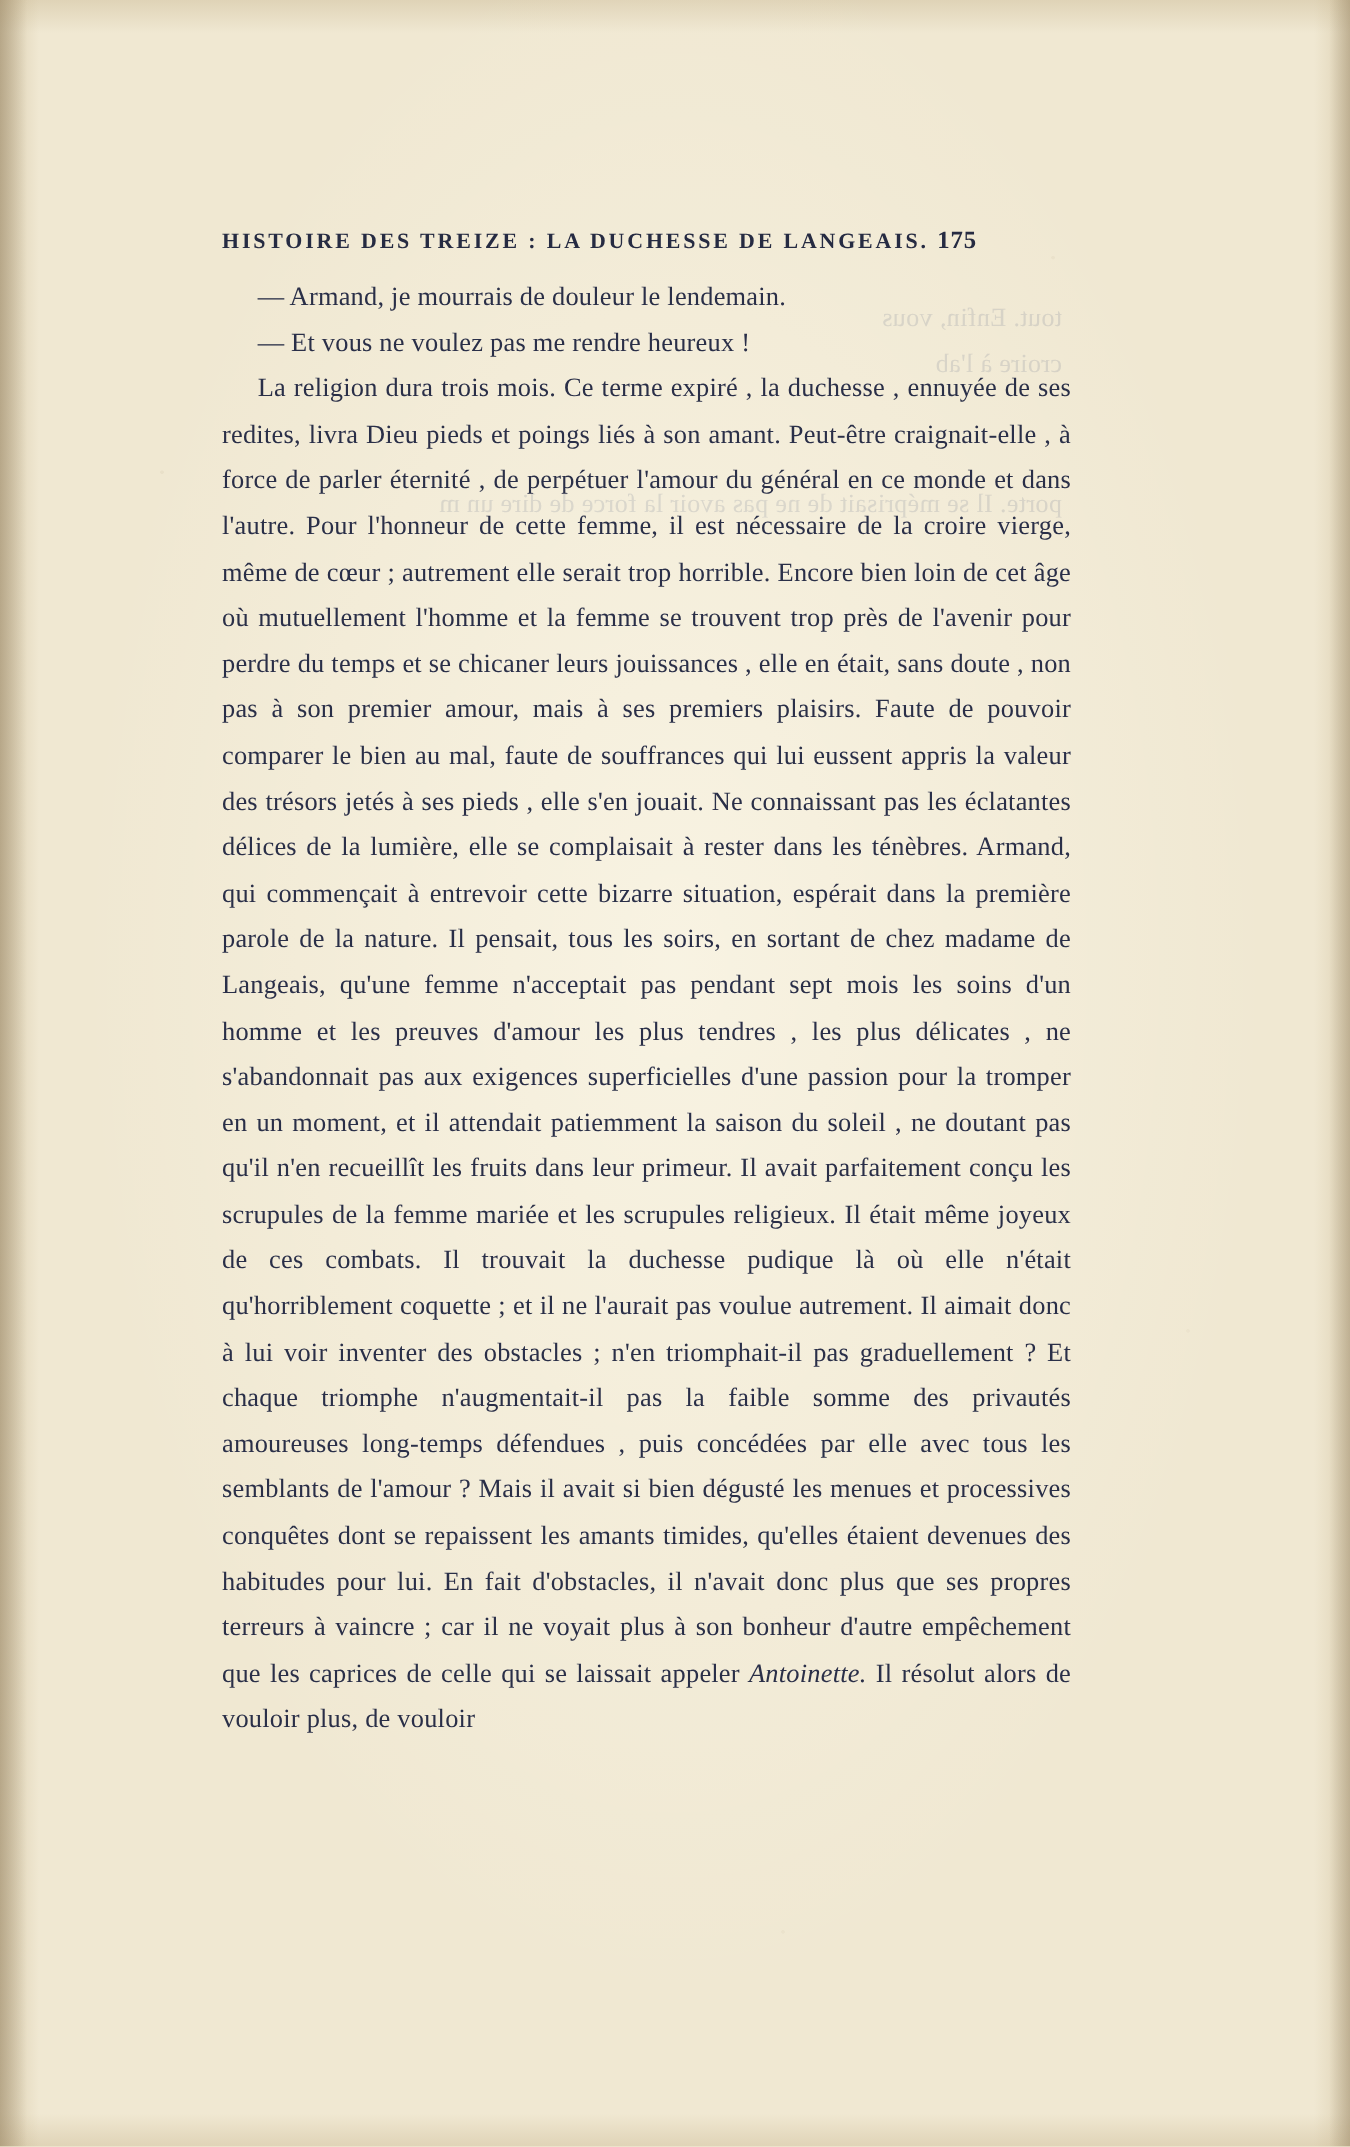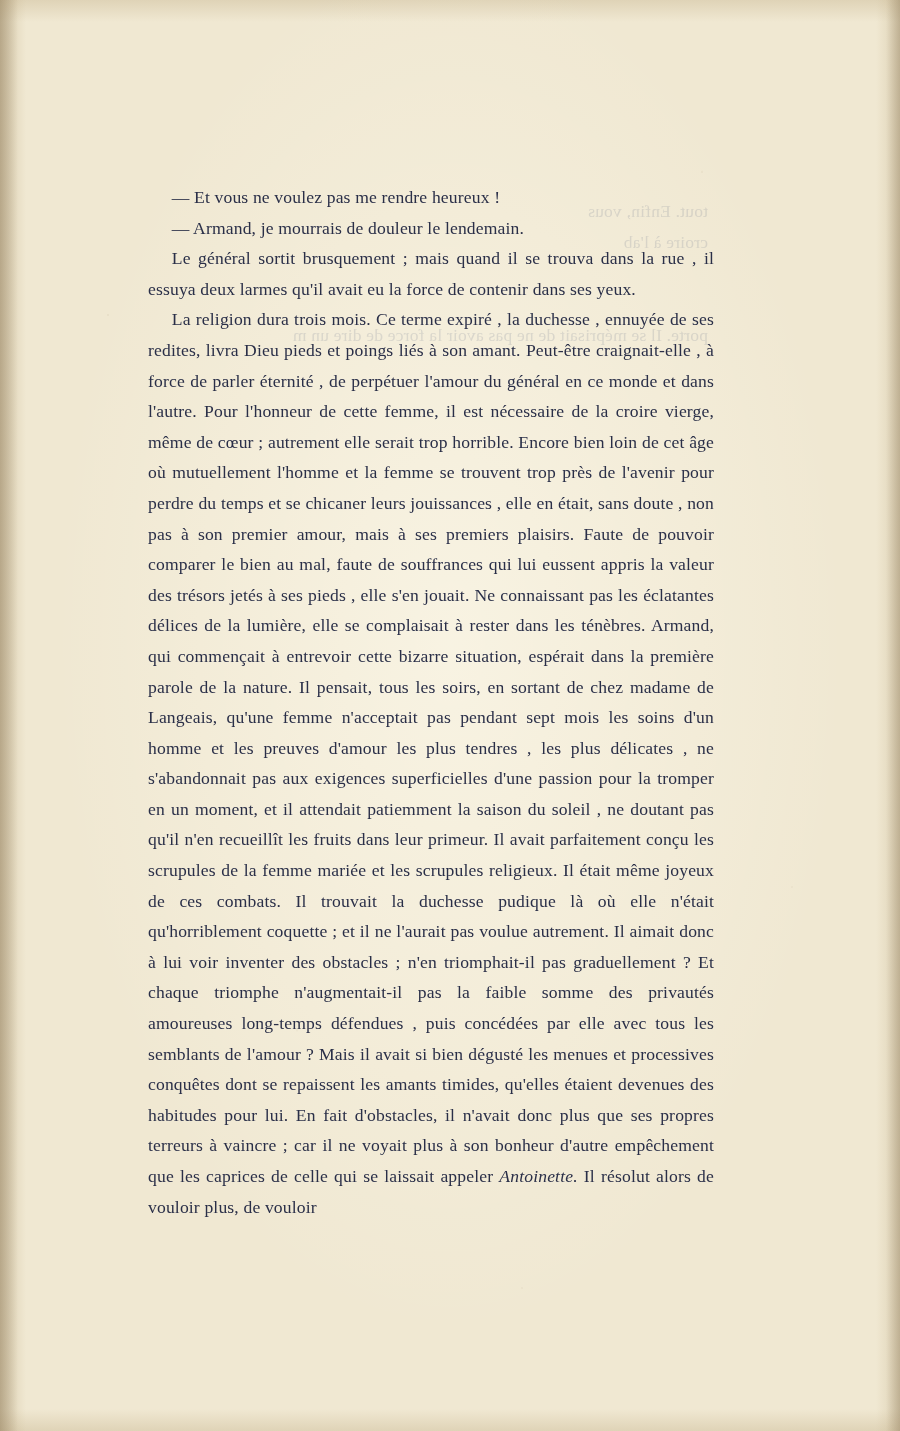--- a/index.html
+++ b/index.html
@@ -118,21 +118,24 @@
   <div class="edge-right"></div>
   <div class="grain"></div>
 
   <div class="bleed">
     <div>tout. Enfin, vous</div>
     <div>croire à l'ab</div>
     <div style="height:62px"></div>
     <div>porte. Il se méprisait de ne pas avoir la force de dire un m</div>
   </div>
 
+  <div class="running-head">
+    <span>HISTOIRE DES TREIZE : LA DUCHESSE DE LANGEAIS.</span>
+    <span class="pageno">175</span>
+  </div>
 
   <div class="body-text">
+    <p class="dash">— Armand, je mourrais de douleur le lendemain.</p>
     <p class="dash">— Et vous ne voulez pas me rendre heureux !</p>
-    <p class="dash">— Armand, je mourrais de douleur le lendemain.</p>
-    <p>Le général sortit brusquement ; mais quand il se trouva dans la rue , il essuya deux larmes qu'il avait eu la force de contenir dans ses yeux.</p>
     <p><span>La religion dura trois mois. Ce terme expiré , la duchesse , ennuyée de ses redites, livra Dieu pieds et poings liés à son amant. Peut-être craignait-elle , à force de parler éternité , de perpétuer l'amour du général en ce monde et dans l'autre. Pour l'honneur de cette femme, il est nécessaire de la croire vierge, même de cœur ; autrement elle serait trop horrible. Encore bien loin de cet âge où mutuellement l'homme et la femme se trouvent trop près de l'avenir pour perdre du temps et se chicaner leurs jouissances , elle en était, sans doute , non pas à son premier amour, mais à ses premiers plaisirs. Faute de pouvoir comparer le bien au mal, faute de souffrances qui lui eussent appris la valeur des trésors jetés à ses pieds , elle s'en jouait. Ne connaissant pas les éclatantes délices de la lumière, elle se complaisait à rester dans les ténèbres. Armand, qui commençait à entrevoir cette bizarre situation, espérait dans la première parole de la nature. Il pensait, tous les soirs, en sortant de chez madame de Langeais, qu'une femme n'acceptait pas pendant sept mois les soins d'un homme et les preuves d'amour les plus tendres , les plus délicates , ne s'abandonnait pas aux exigences superficielles d'une passion pour la tromper en un moment, et il attendait patiemment la saison du soleil , ne doutant pas qu'il n'en recueillît les fruits dans leur primeur. Il avait parfaitement conçu les scrupules de la femme mariée et les scrupules religieux. Il était même joyeux de ces combats. Il trouvait la duchesse pudique là où elle n'était qu'horriblement coquette ; et il ne l'aurait pas voulue autrement. Il aimait donc à lui voir inventer des obstacles ; n'en triomphait-il pas graduellement ? Et chaque triomphe n'augmentait-il pas la faible somme des privautés amoureuses long-temps défendues , puis concédées par elle avec tous les semblants de l'amour ? Mais il avait si bien dégusté les menues et processives conquêtes dont se repaissent les amants timides, qu'elles étaient devenues des habitudes pour lui. En fait d'obstacles, il n'avait donc plus que ses propres terreurs à vaincre ; car il ne voyait plus à son bonheur d'autre empêchement que les caprices de celle qui se laissait appeler </span><em>Antoinette.</em><span> Il résolut alors de vouloir plus, de vouloir</span></p>
   </div>
 
 </div>
 
 </body></html>

